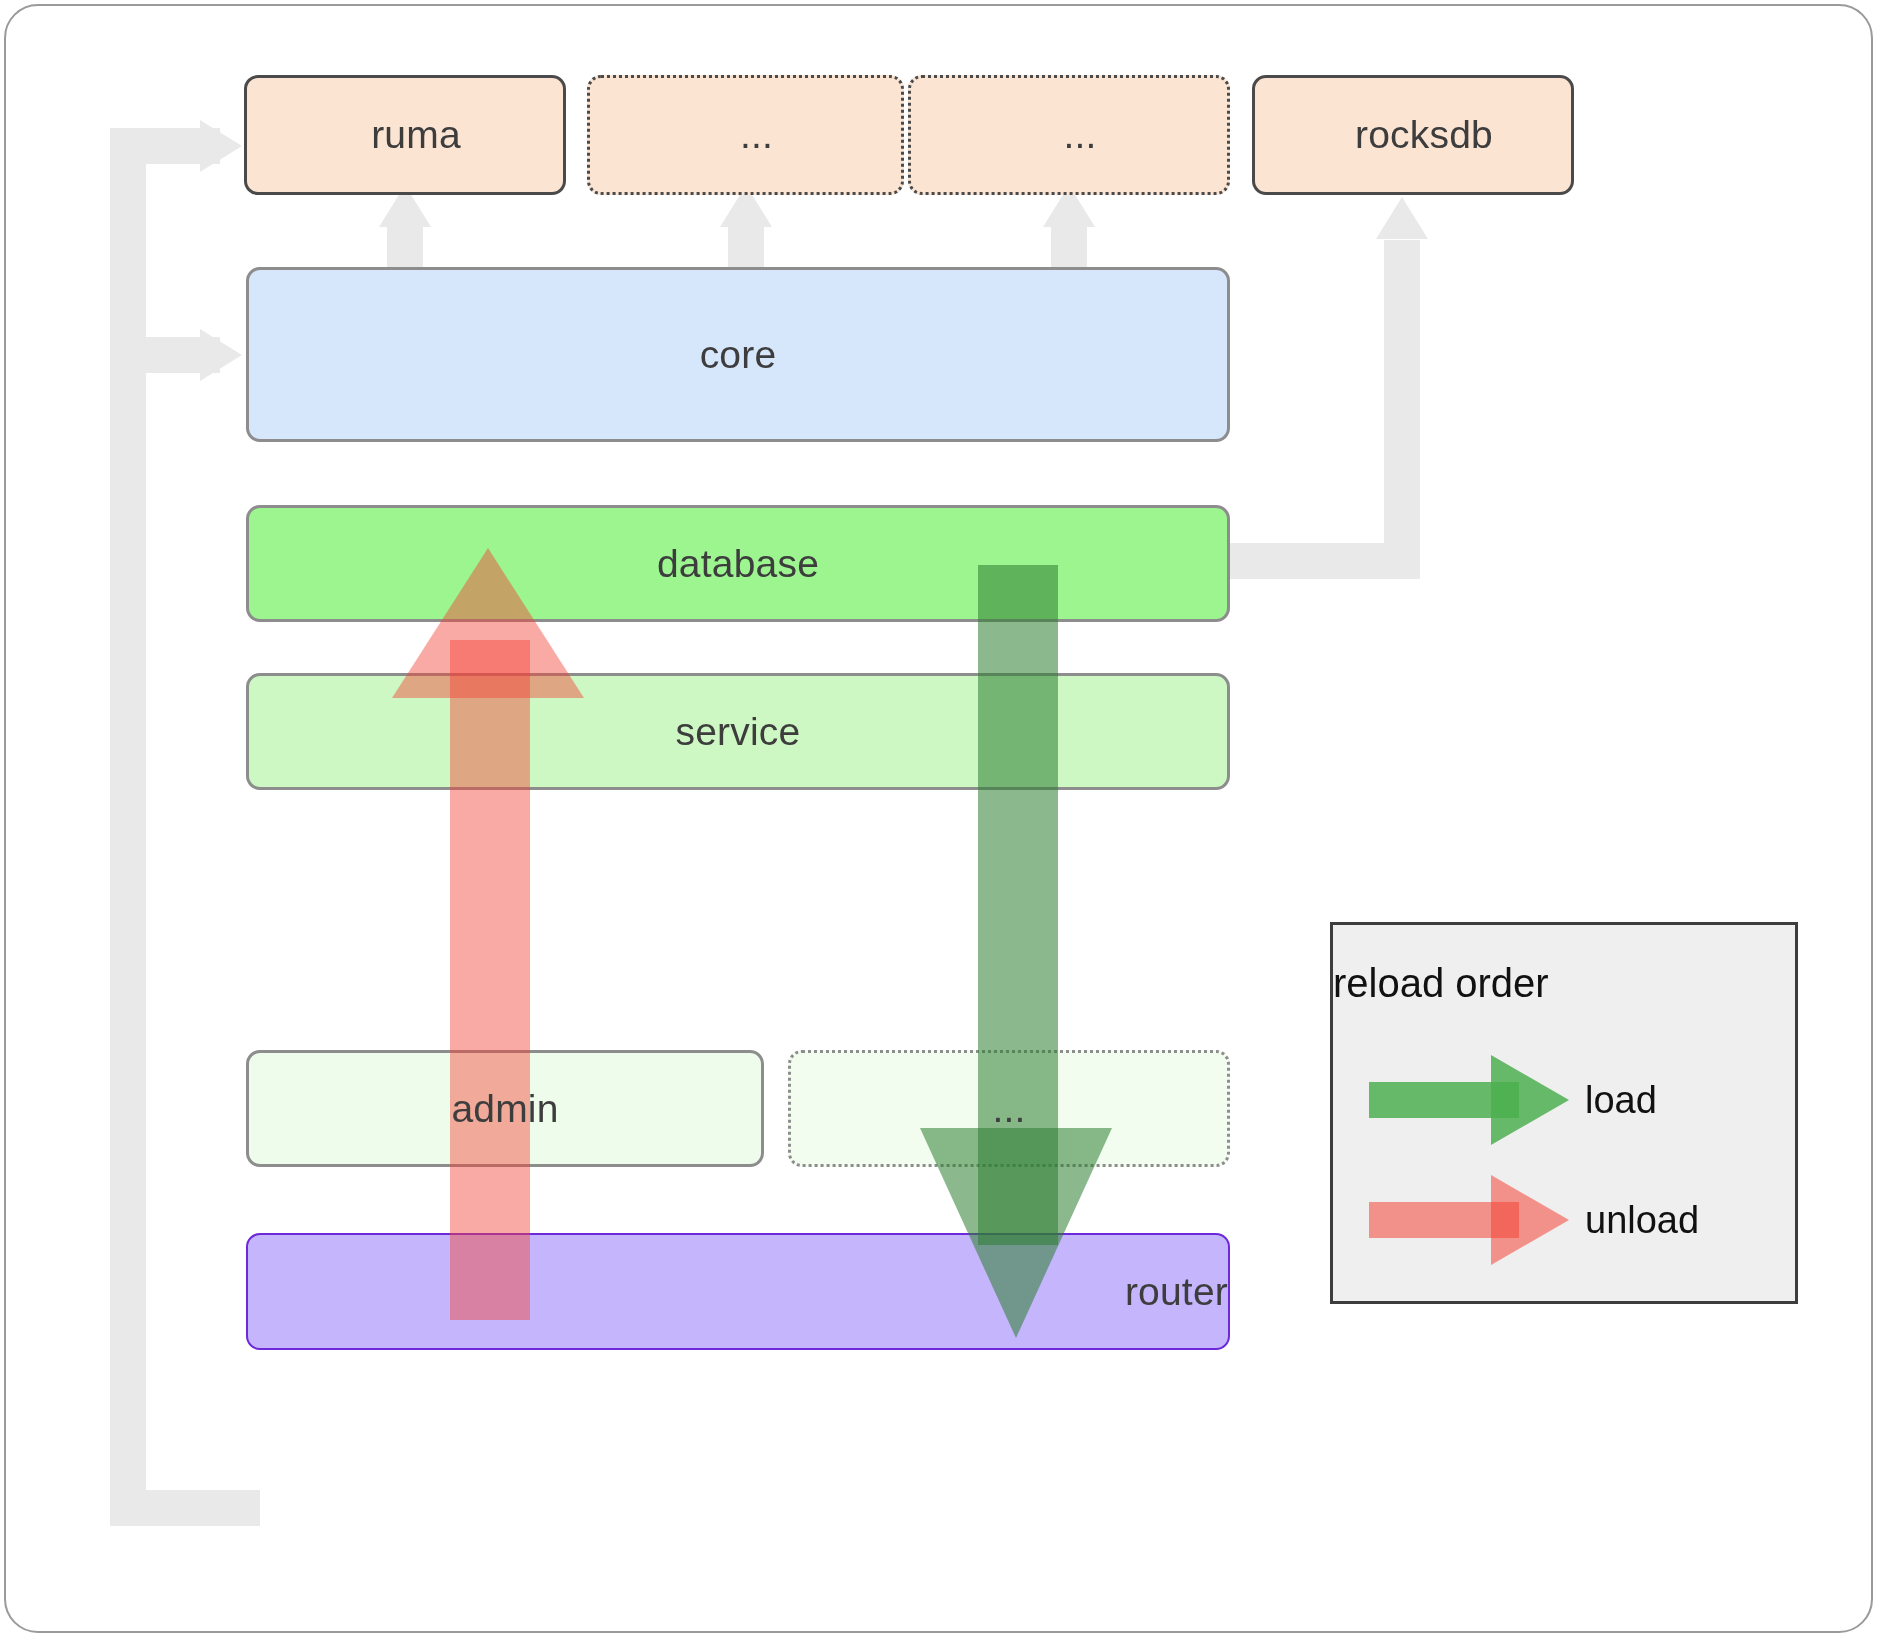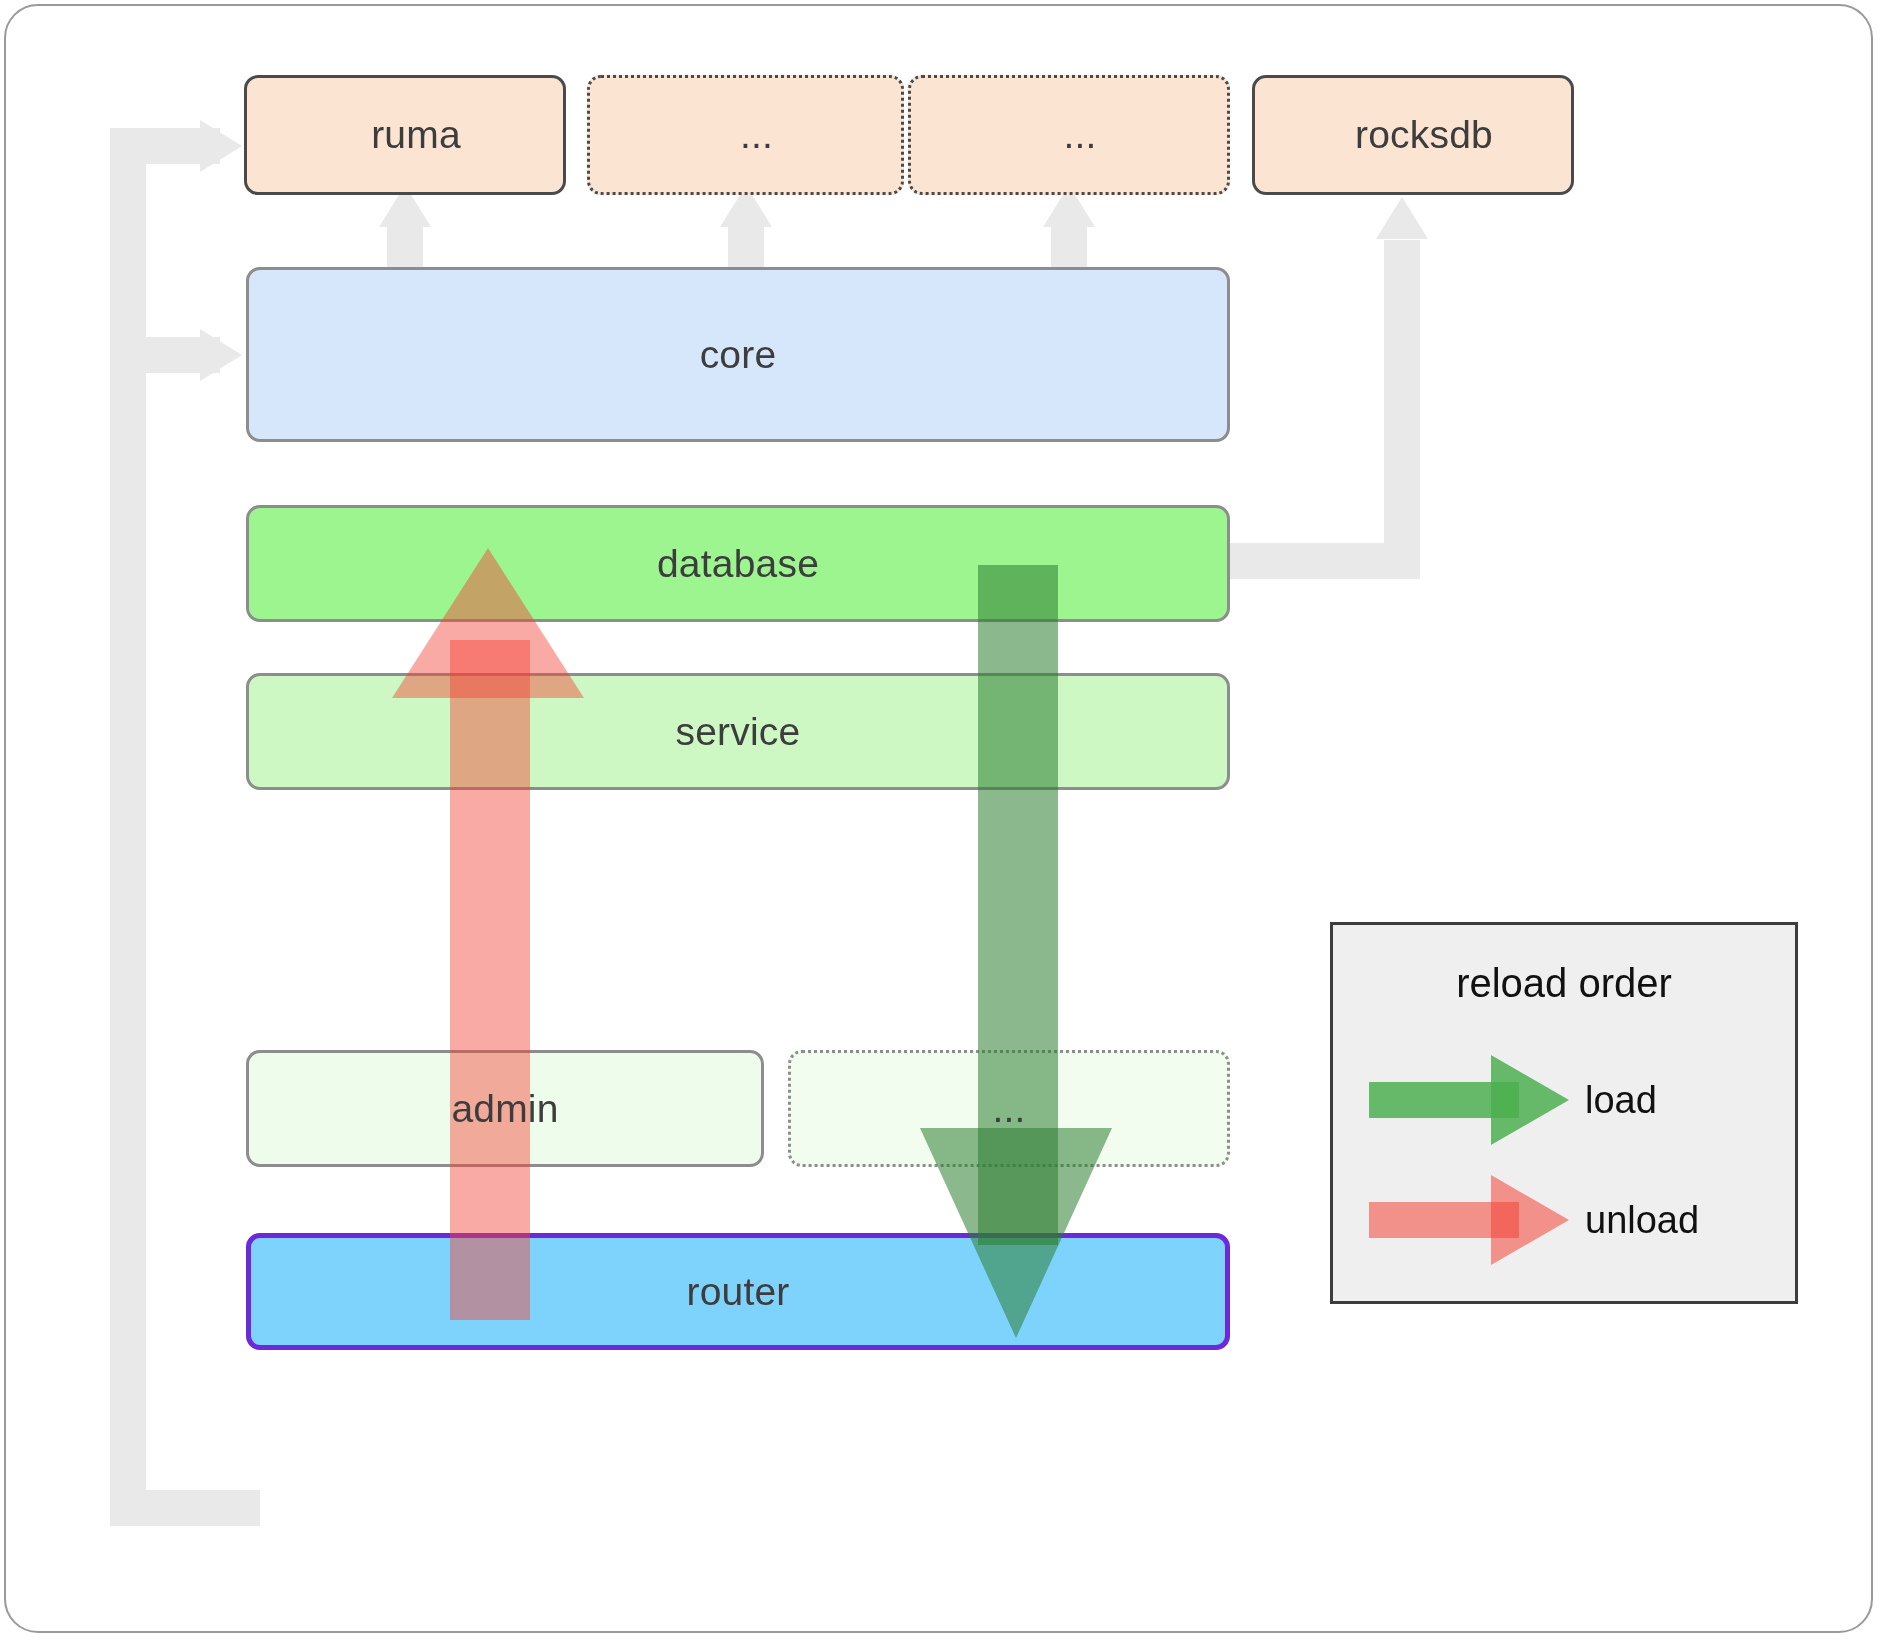--- a/index.html
+++ b/index.html
@@ -77,21 +77,21 @@
   .n-admin {
     left: 246px; top: 1050px; width: 518px; height: 117px;
     background: #eefdeb; border: 3px solid #8d8d8d;
   }
   .n-dots3 {
     left: 788px; top: 1050px; width: 442px; height: 117px;
     background: #f2fdef; border: 3px dotted #8d8d8d;
   }
   .n-router {
     left: 246px; top: 1233px; width: 984px; height: 117px;
-    background: #7dd3fc; border: 5px solid #6d28d9;
+    background: #c4b5fd; border: 2px solid #6d28d9; justify-content: flex-end;
   }
   .n-conduwuit {
     left: 246px; top: 1462px; width: 984px; height: 110px;
     background: #0b4f9e; border: 3px solid #101010;
     color: #ffffff; font-weight: 700; font-size: 40px;
     border-radius: 18px;
   }
 
   
   .grey { position: absolute; background: #e9e9e9; }
@@ -139,21 +139,20 @@
   #legend {
     position: absolute;
     left: 1330px; top: 922px; width: 468px; height: 382px;
     background: #efefef;
     border: 3px solid #3d3d3d;
     box-sizing: border-box;
   }
   #legend-title {
     position: absolute;
     top: 36px; left: 0; width: 100%;
-    text-align: center;
     font-size: 40px;
     color: #111111;
   }
   .legend-row {
     position: absolute;
     left: 36px; width: 400px; height: 90px;
     display: flex; align-items: center;
   }
   .legend-row.r1 { top: 130px; }
   .legend-row.r2 { top: 250px; }

